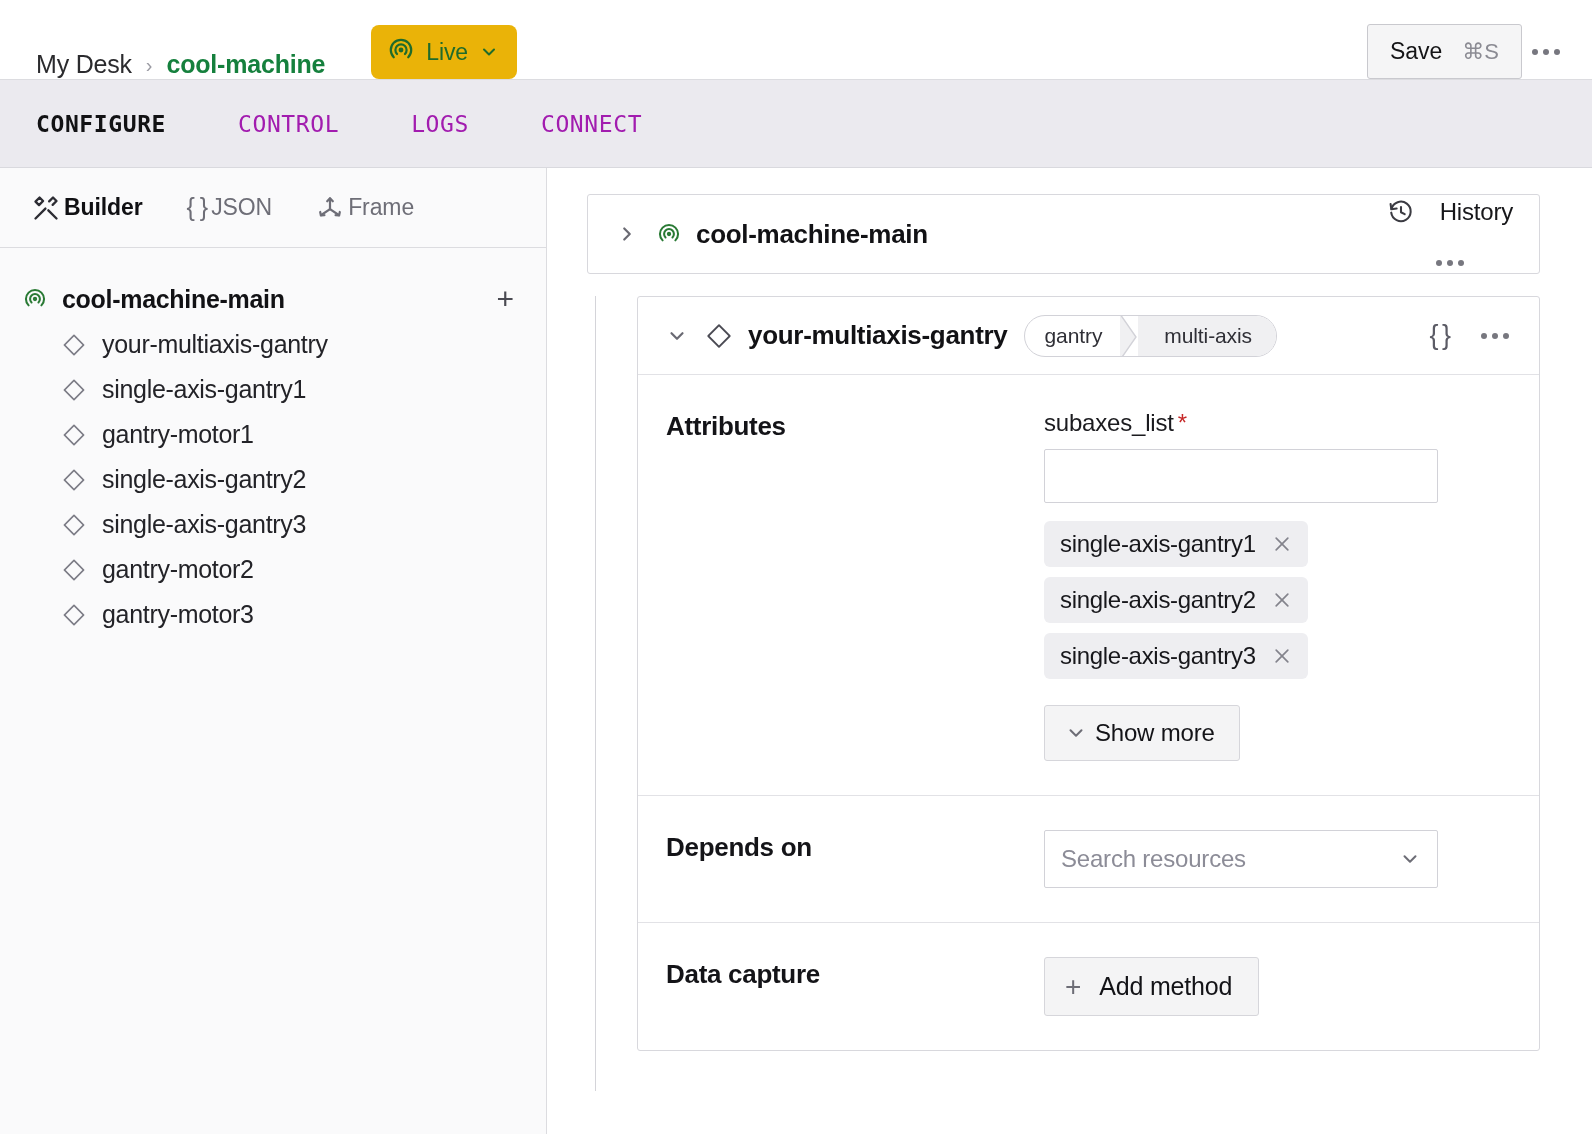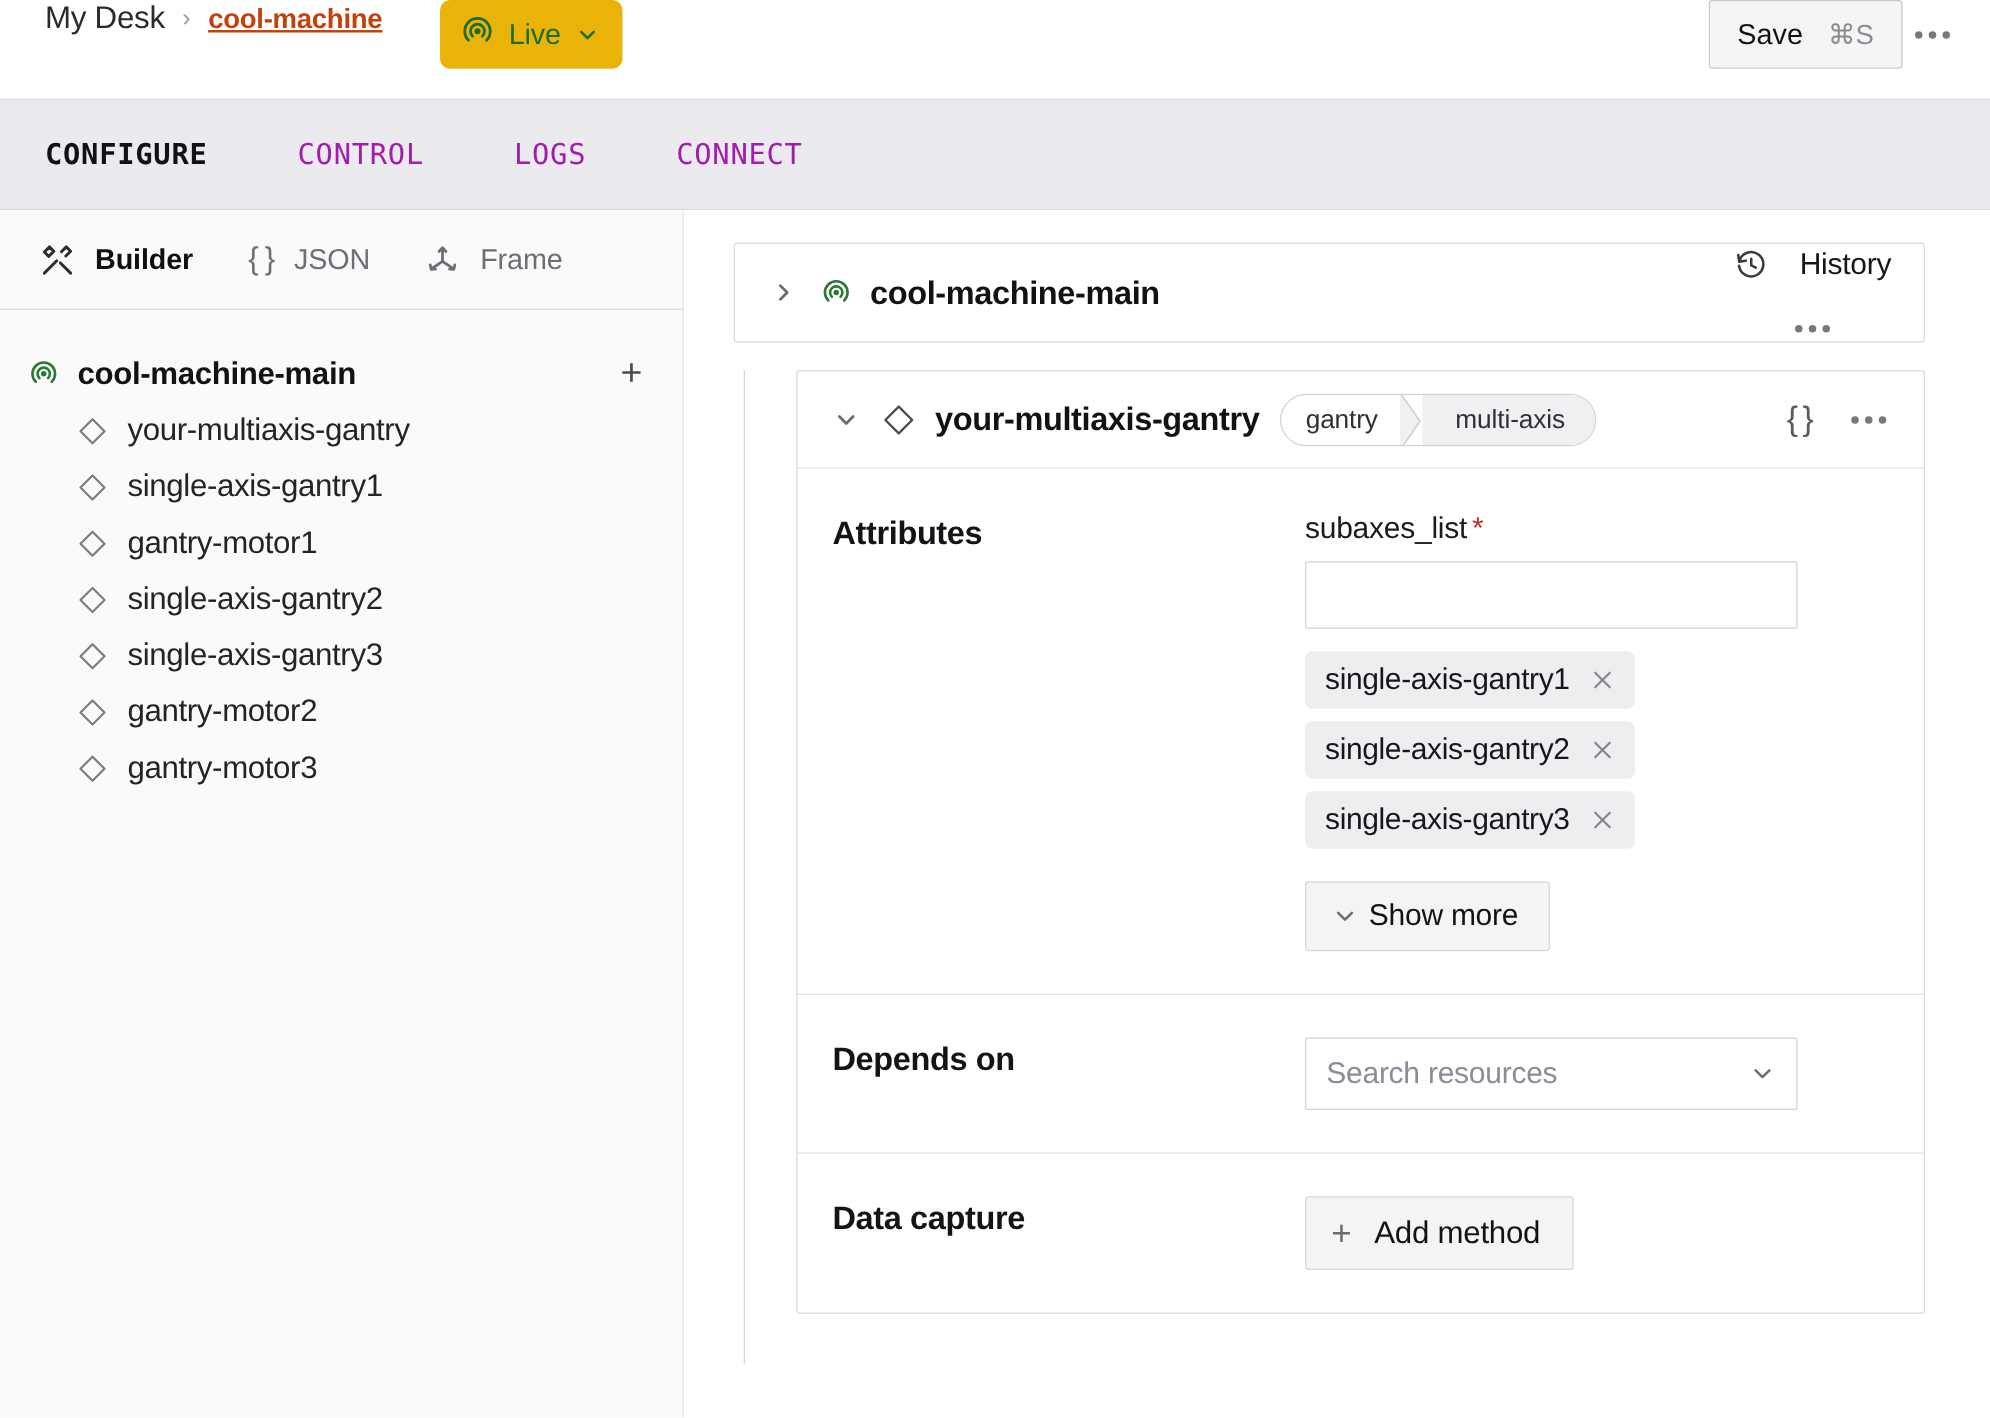--- a/index.html
+++ b/index.html
@@ -9,40 +9,39 @@
     background: #ffffff;
     font-family: "Liberation Sans", sans-serif;
     -webkit-font-smoothing: antialiased;
   }
   body { overflow: hidden; position: relative; }
 
   
   .topbar {
     height: 80px;
     display: flex;
-    align-items: flex-start;
+    align-items: flex-end;
     padding: 0 24px 0 36px;
     background: #ffffff;
     border-bottom: 1px solid #dcdce0;
     position: relative;
   }
   .crumbs { display: flex; align-items: center; gap: 14px; }
   .crumb-root {
     font-size: 25px;
     color: #2b2b2e;
     font-weight: 400;
     letter-spacing: -0.2px;
   }
   .crumb-sep { color: #9a9aa2; font-size: 20px; line-height: 1; }
   .crumb-current {
-    font-size: 22px;
-    color: #c2410c;
+    font-size: 25px;
+    color: #15803d;
     font-weight: 700;
     letter-spacing: -0.2px;
-    text-decoration: underline;
   }
   .live-badge {
     margin-left: 46px;
     display: inline-flex;
     align-items: center;
     gap: 11px;
     background: #eab308;
     border-radius: 8px;
     padding: 11px 18px 11px 16px;
     cursor: pointer;
@@ -128,21 +127,21 @@
     display: flex;
     align-items: center;
     padding: 0 32px;
     gap: 0;
     border-bottom: 1px solid #dcdce0;
     background: #fafafb;
   }
   .sb-mode {
     display: inline-flex;
     align-items: center;
-    gap: 16px;
+    gap: 4px;
     margin-right: 44px;
     cursor: pointer;
     user-select: none;
   }
   .sb-mode .ico { display: flex; align-items: center; color: #6e6e77; }
   .sb-mode .lbl { font-size: 23px; color: #6e6e77; letter-spacing: -0.1px; }
   .sb-mode.active .lbl { color: #101013; font-weight: 700; }
   .sb-mode.active .ico { color: #2c2c33; }
   .brace-ico {
     font-size: 25px;

